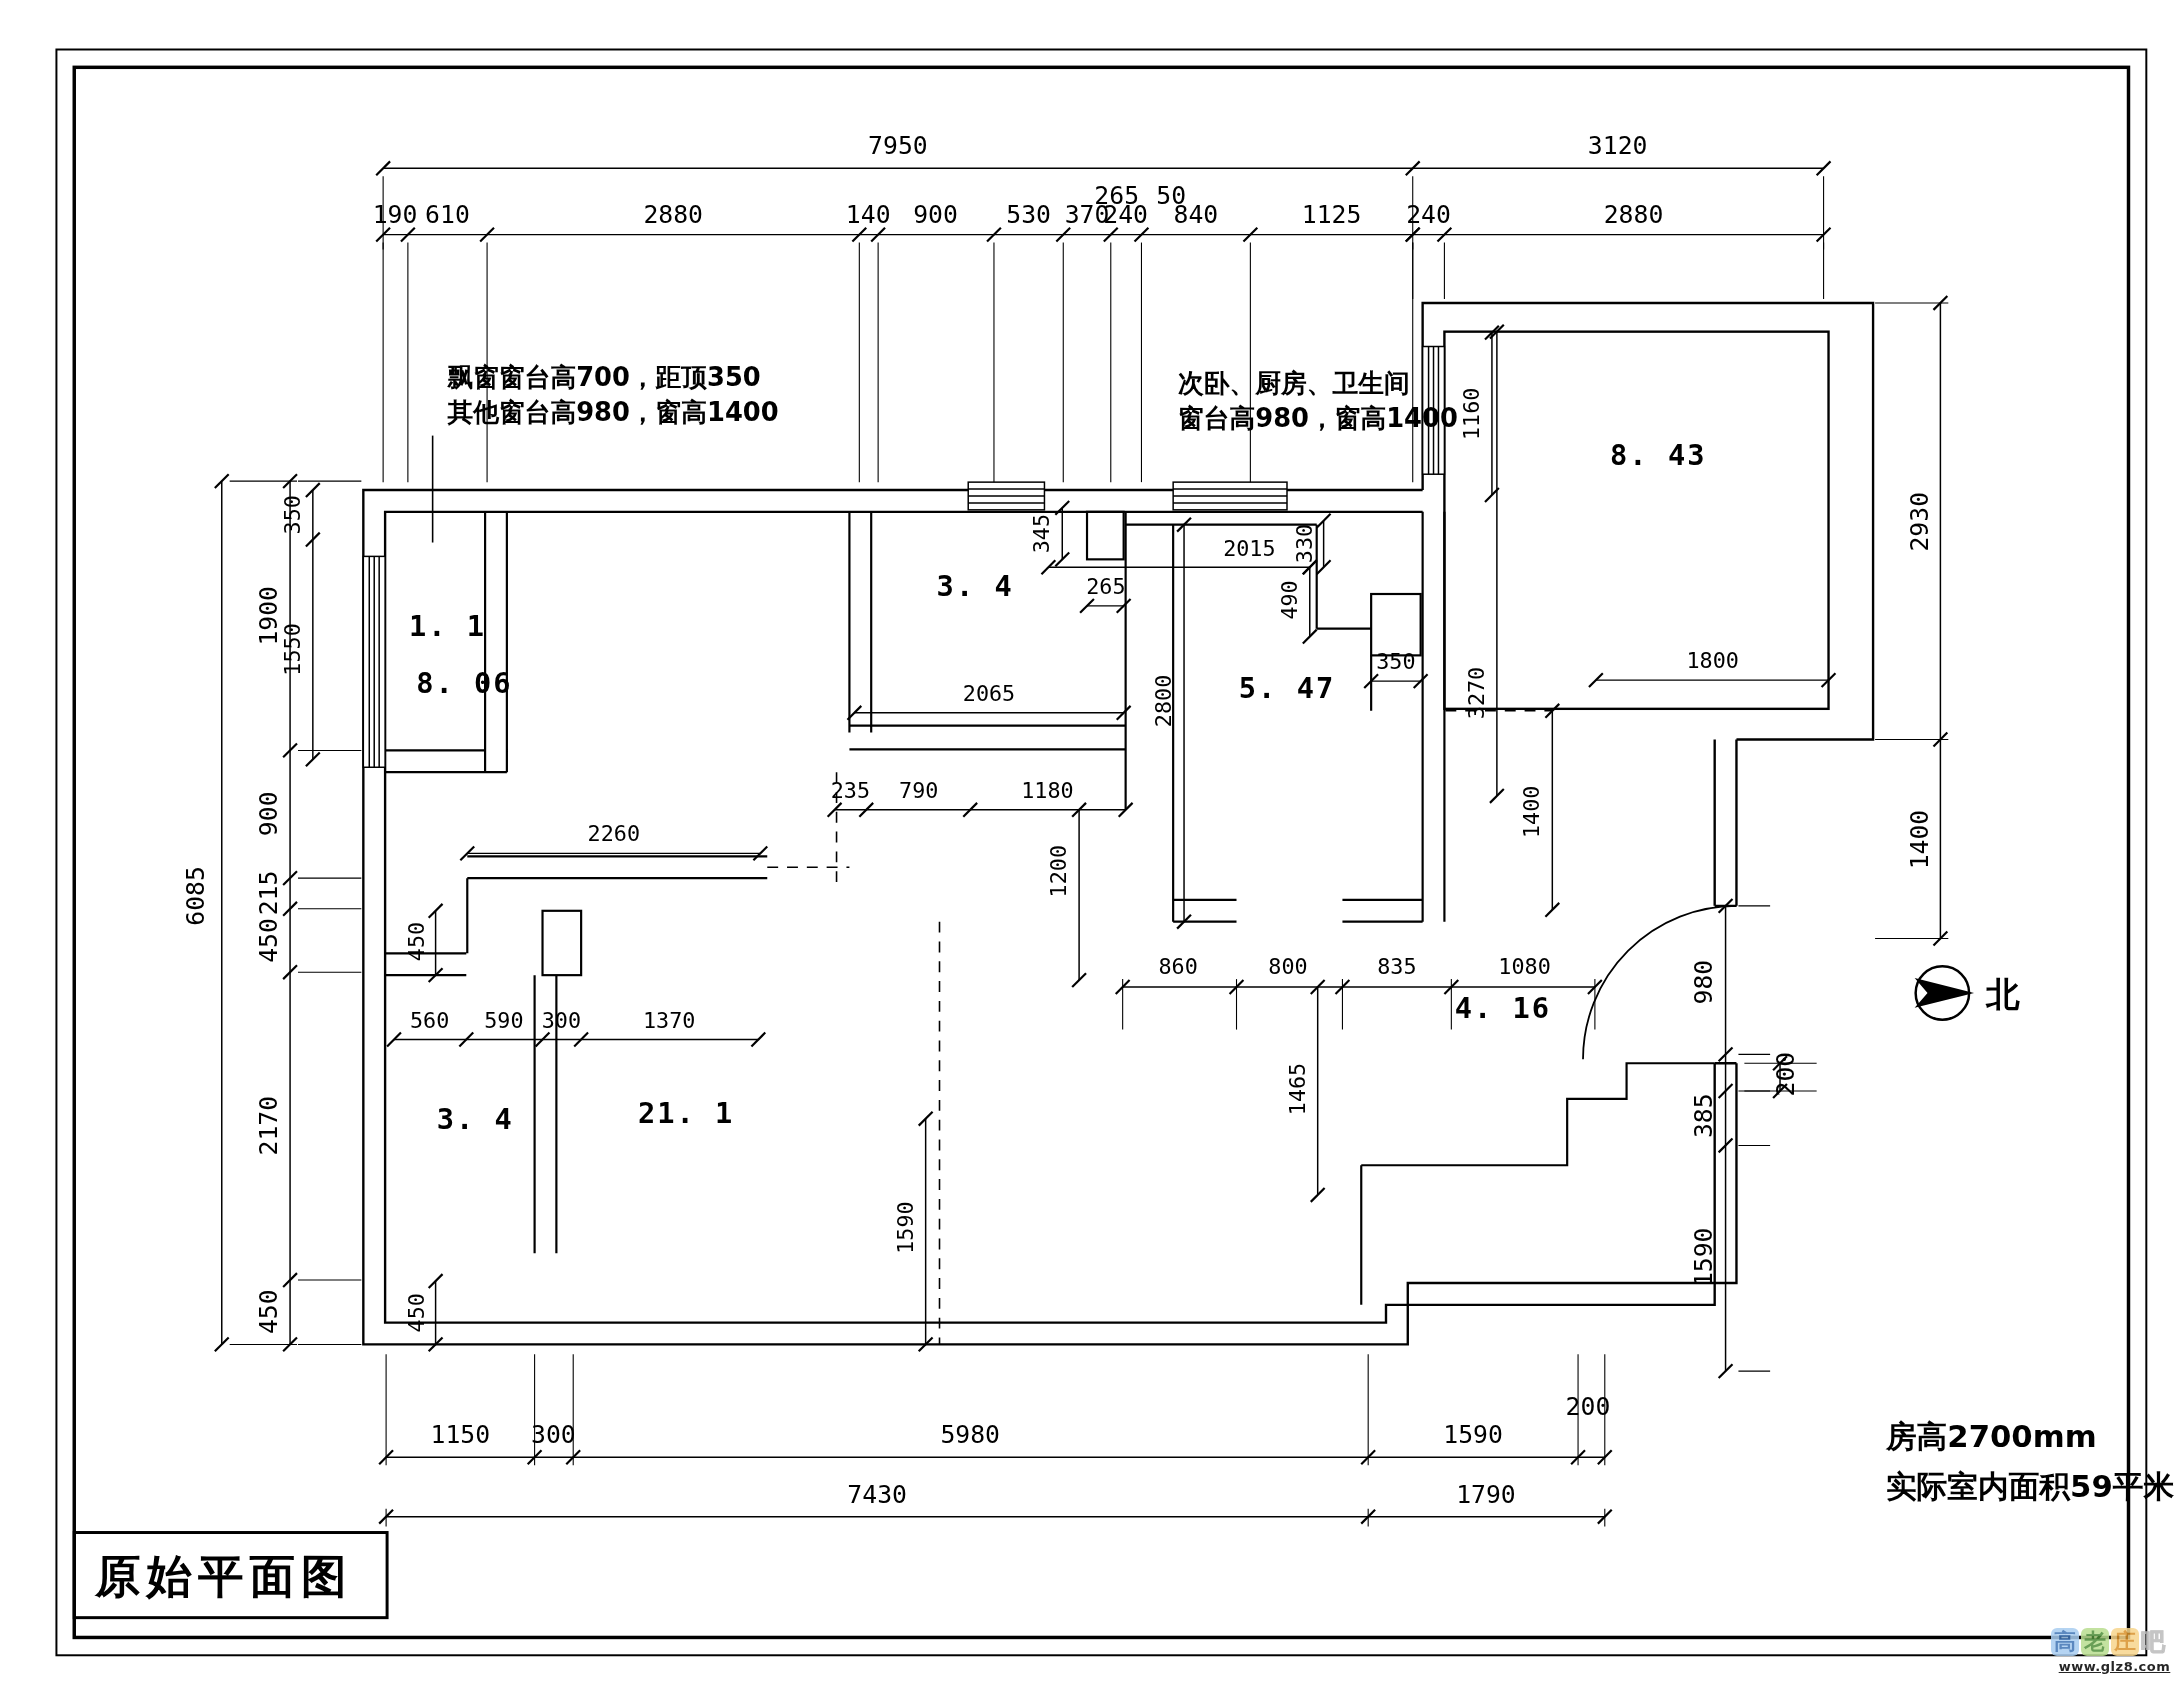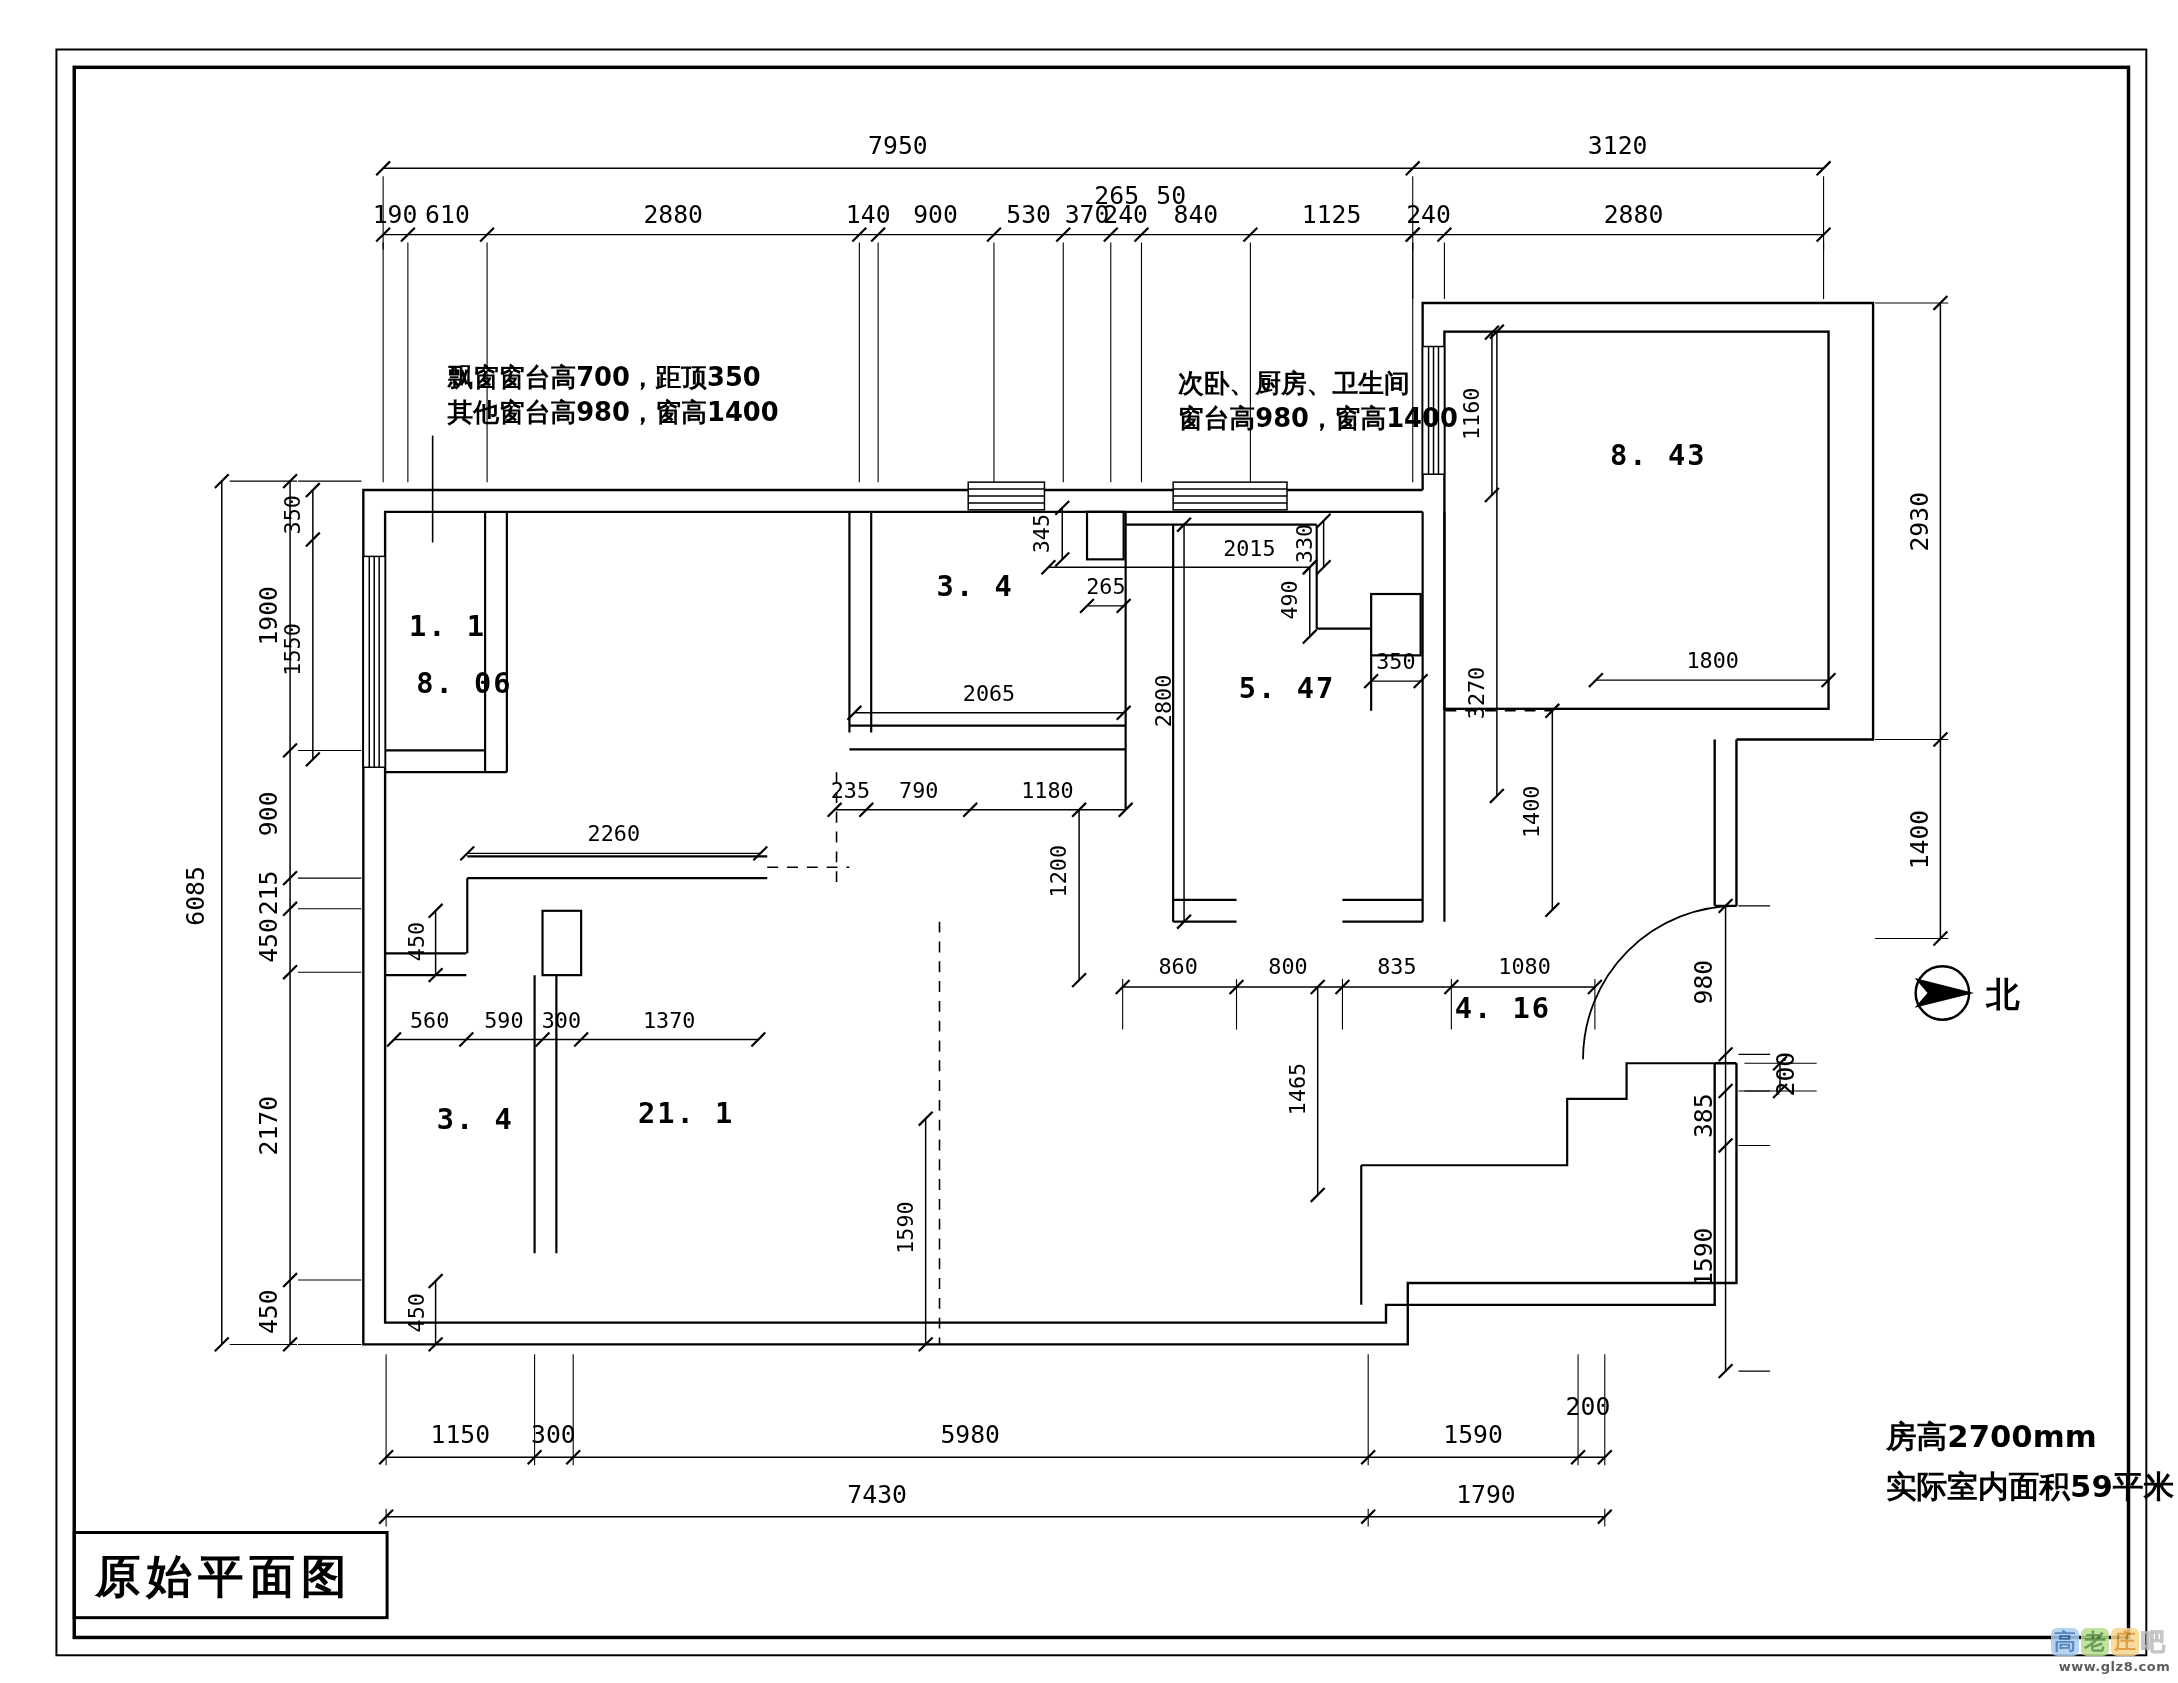--- a/index.html
+++ b/index.html
@@ -411,16 +411,16 @@
     <text class="title-text" x="96" y="1608">原始平面图</text>
   </svg>
 
   <div class="wm">
     <div class="wm-row">
       <span class="wm-tile" style="background: rgb(169, 205, 240); color: rgb(63, 116, 181);">高</span>
       <span class="wm-tile" style="background: rgb(185, 221, 144); color: rgb(79, 143, 58);">老</span>
       <span class="wm-tile" style="background: rgb(247, 213, 140); color: rgb(217, 145, 43);">庄</span>
       <span class="wm-suffix">吧</span>
     </div>
-    <div class="wm-url" style="color: #404040;">www.glz8.com</div>
+    <div class="wm-url" style="color: #000000; text-decoration: underline;">www.glz8.com</div>
   </div>
 </div>
 
 
 </body></html>

